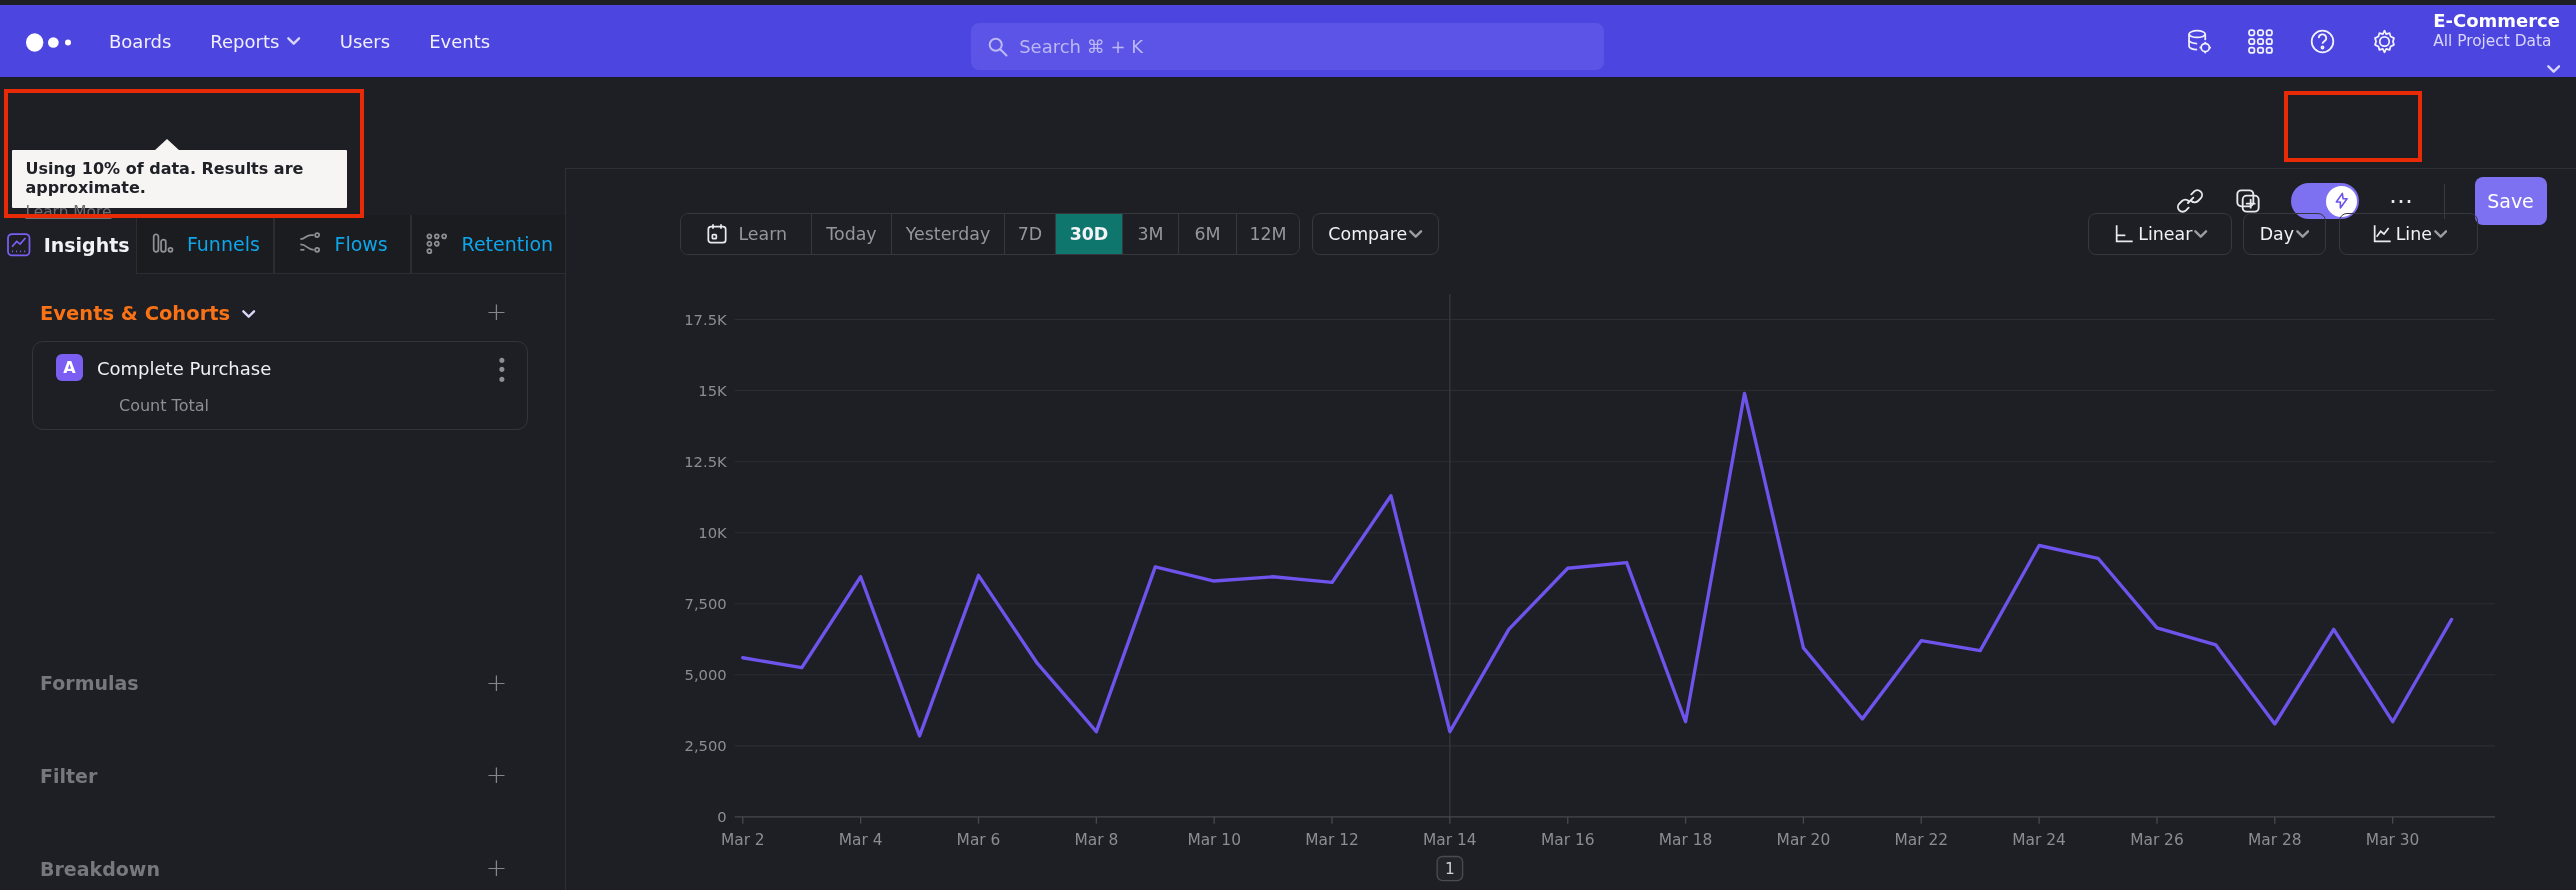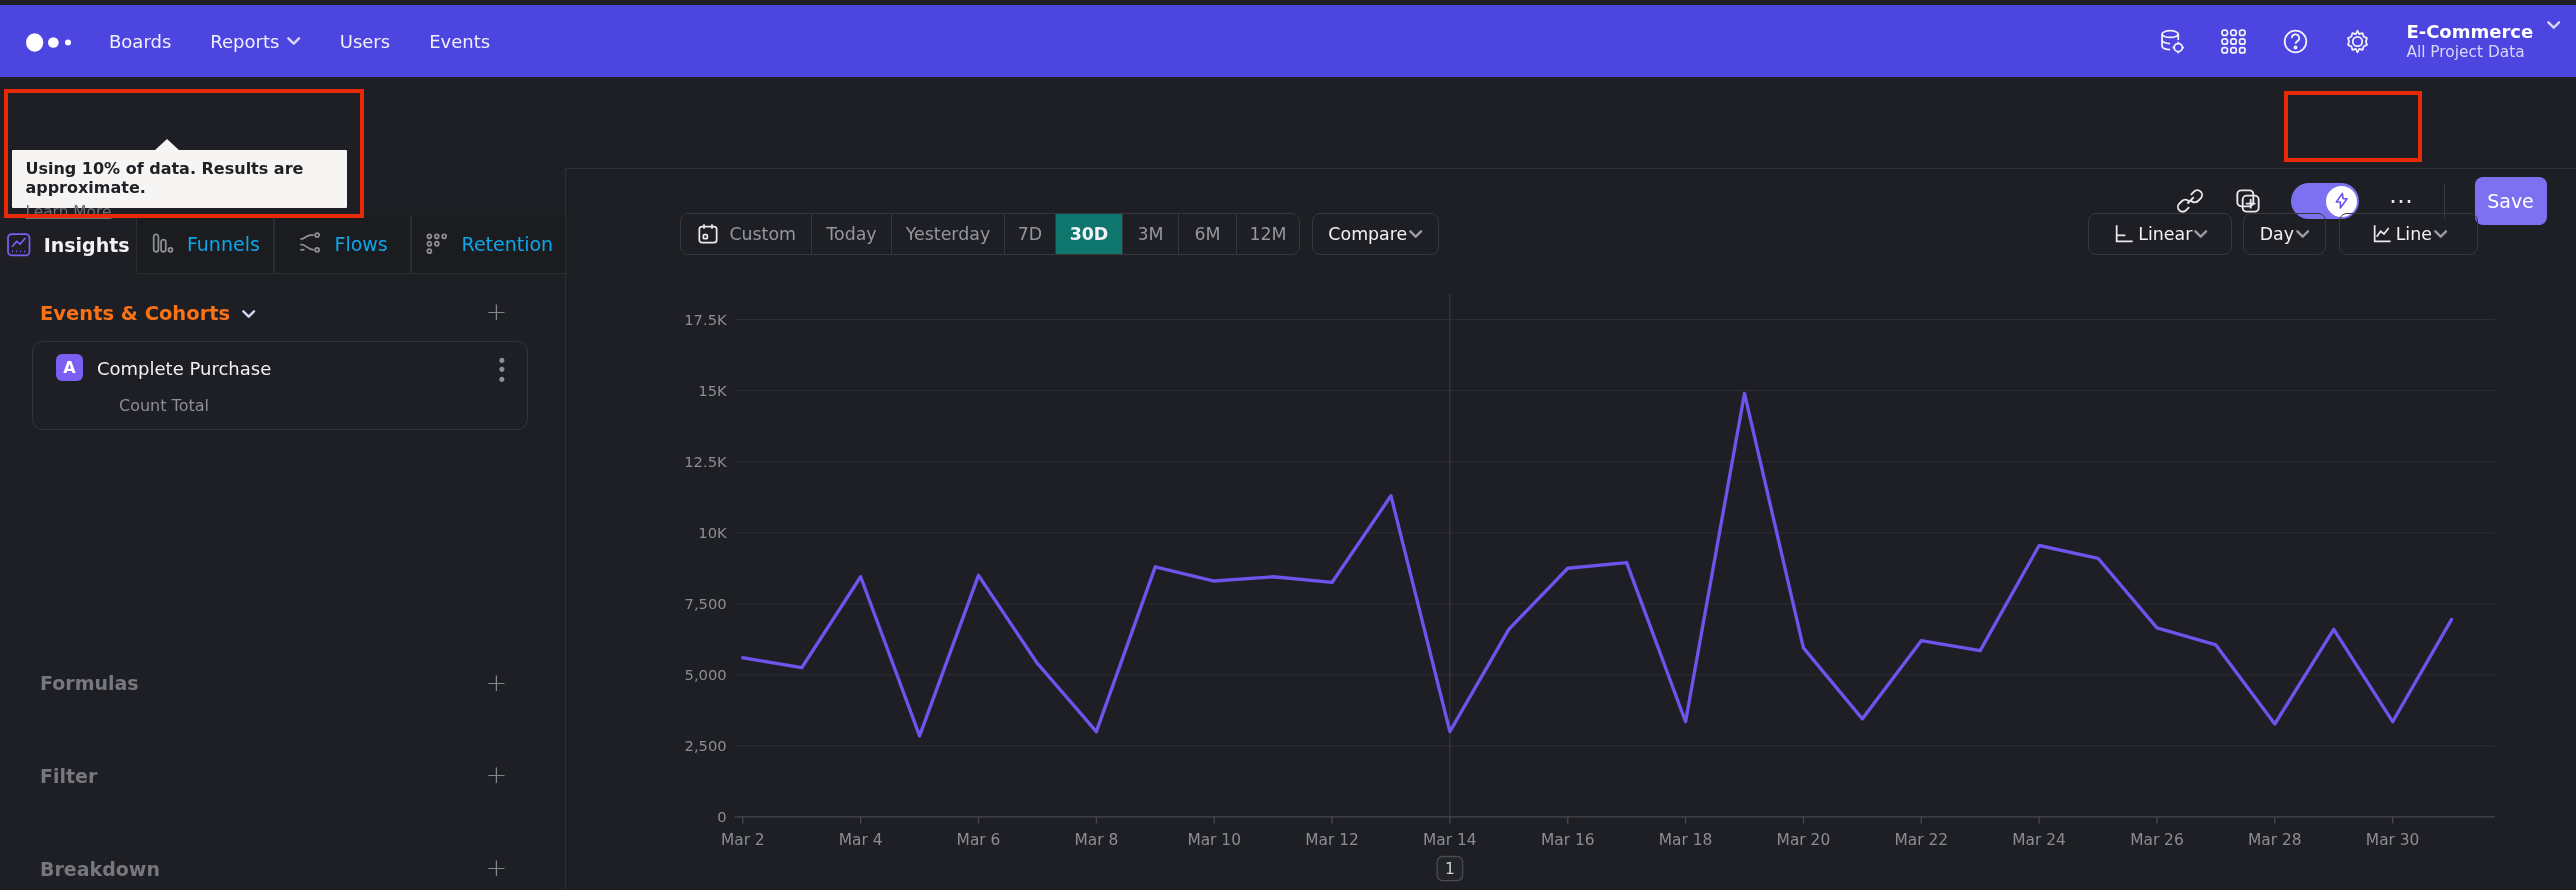--- a/index.html
+++ b/index.html
@@ -12,21 +12,21 @@
   .navitems{position:absolute;left:109px;top:0;height:72px;display:flex;align-items:center;gap:39px;}
   .navitem{font-size:18px;color:#f1effd;display:flex;align-items:center;gap:8px;cursor:pointer;}
   .chev{width:13.4px;height:8px;}
   .chev polyline{fill:none;stroke:#d9d6fa;stroke-width:3.5;stroke-linecap:round;stroke-linejoin:round;}
   #searchbox{left:971px;top:17.4px;width:617px;height:47px;background:#5b54e6;border-radius:8px;
              display:flex;align-items:center;padding-left:16px;gap:10.7px;}
   #searchbox .ph{font-size:18px;color:#bcb8f3;}
   #nav-right{right:16px;top:0;height:72px;display:flex;align-items:center;gap:35px;position:absolute;}
   .topicon{width:27px;height:27px;}
   .topicon *{stroke:#f2f1fd;stroke-width:2.6;fill:none;}
-  #project{display:flex;align-items:flex-start;gap:13.4px;cursor:pointer;}
+  #project{display:flex;align-items:flex-end;gap:13.4px;cursor:pointer;flex-direction:column;}
   #project .pname{font-size:18px;font-weight:bold;color:#ffffff;line-height:1.25;}
   #project .pscope{font-size:15.4px;color:#d9d6fa;line-height:1.25;}
   
   #rheader{left:0;top:78px;width:2576px;height:90px;background:#1e1f24;border-bottom:1.3px solid #2f3035;}
   #rtitle{left:40px;top:106px;font-size:22px;font-weight:bold;color:#f4f4f8;}
   #sampled{left:137px;top:103px;height:31px;padding:0 13.4px;background:#272742;border-radius:5.4px;
            display:flex;align-items:center;font-size:18px;color:#8b7ff4;}
   #adddesc{left:250px;top:109px;font-size:18px;color:#77787e;}
   #hdr-right{position:absolute;right:29.5px;top:78px;height:90px;display:flex;align-items:center;gap:29.5px;}
   .hicon{width:28px;height:28px;}
@@ -109,20 +109,27 @@
             <polyline points="2,2 10,10 18,2"></polyline>
           </svg>
       </div>
       <div class="navitem">
           <span>Users</span>
         </div>
       <div class="navitem">
           <span>Events</span>
         </div>
     </div>
+    <div id="searchbox" class="abs">
+      <svg width="21.5" height="21.5" viewBox="0 0 32 32">
+        <circle cx="13" cy="13" r="9" fill="none" stroke="#bcb8f3" stroke-width="3"></circle>
+        <line x1="20" y1="20" x2="29" y2="29" stroke="#bcb8f3" stroke-width="3" stroke-linecap="round"></line>
+      </svg>
+      <span class="ph">Search  ⌘ + K</span>
+    </div>
     <div id="nav-right">
       <svg class="topicon" viewBox="0 0 40 40">
         <ellipse cx="18" cy="9" rx="12" ry="5"></ellipse>
           <path d="M6,9 V27 c0,2.8 5.4,5 12,5"></path>
           <path d="M30,9 v9"></path>
           <path d="M6,18 c0,2.8 5.4,5 12,5"></path>
         <circle cx="30" cy="29" r="6"></circle>
           <g stroke-width="2.2">
             <line x1="30" y1="20.5" x2="30" y2="23"></line>
             <line x1="30" y1="35" x2="30" y2="37.5"></line>
@@ -269,21 +276,21 @@
   </div>
 
   <div id="seg" class="abs">
     <div class="segitem" style="width:131px;">
       <svg class="bicon" viewBox="0 0 36 36">
         <rect x="5" y="7" width="26" height="24" rx="4" stroke="#95969c"></rect>
         <line x1="12" y1="3.5" x2="12" y2="10" stroke="#95969c"></line>
           <line x1="24" y1="3.5" x2="24" y2="10" stroke="#95969c"></line>
         <rect x="11" y="19" width="6" height="6" rx="1.5" stroke="#95969c"></rect>
       </svg>
-      <span>Custom</span>
+      <span>Learn</span>
     </div>
     <div class="segitem" style="width:80px;">
         <span>Today</span>
       </div>
     <div class="segitem" style="width:113px;">
         <span>Yesterday</span>
       </div>
     <div class="segitem" style="width:51px;">
         <span>7D</span>
       </div>

